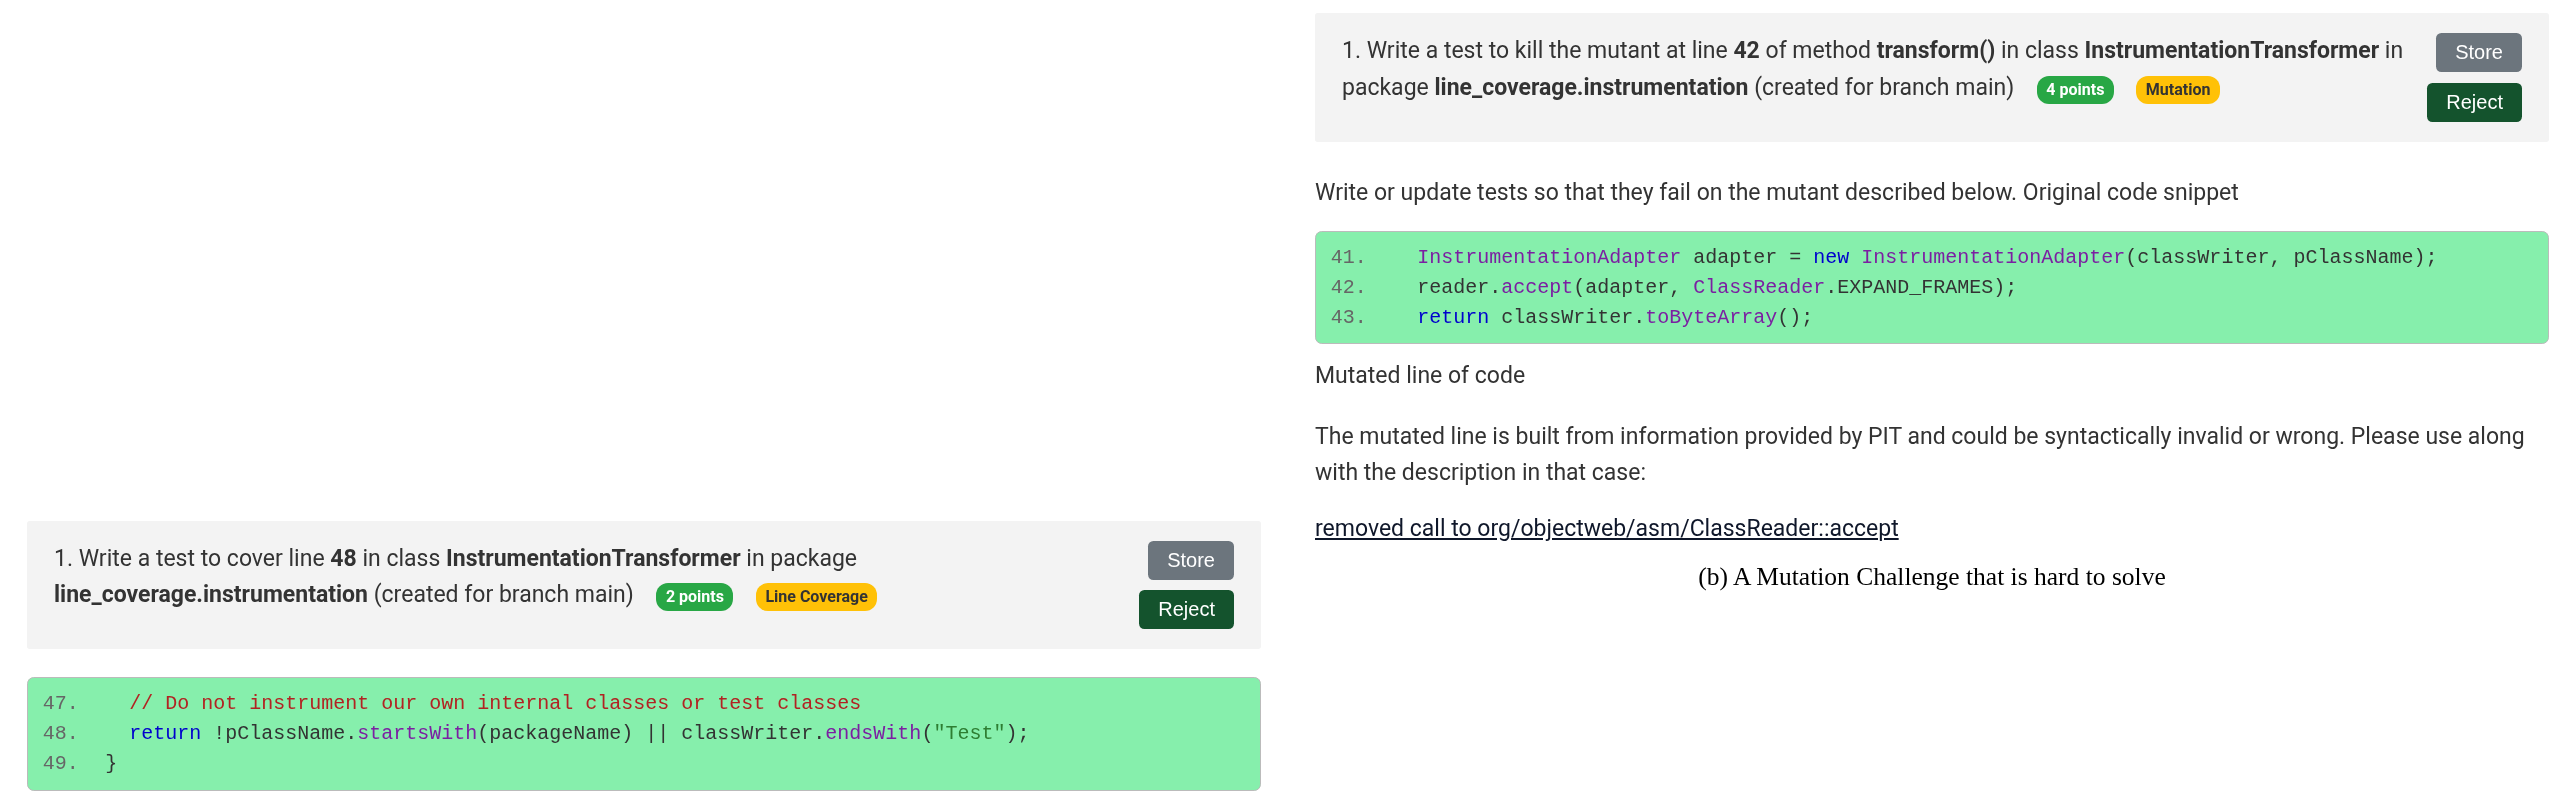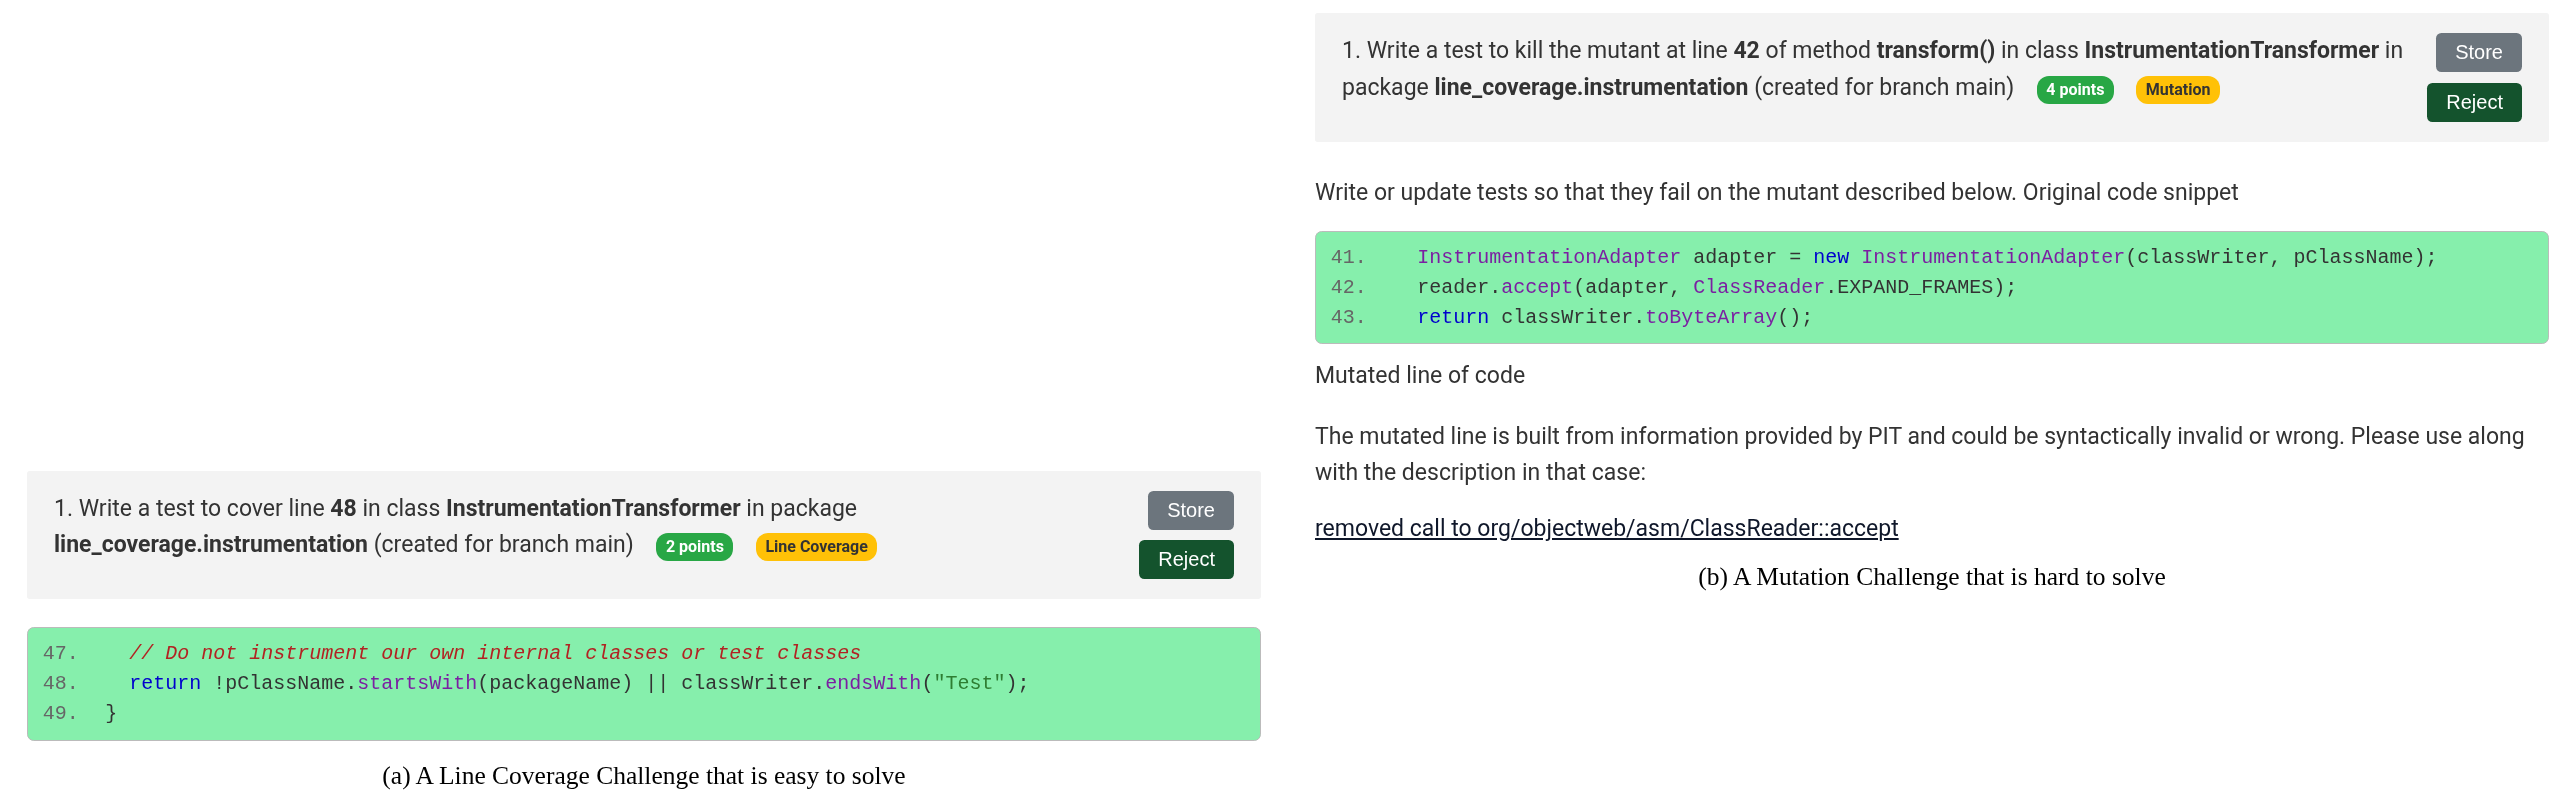--- a/index.html
+++ b/index.html
@@ -15,21 +15,21 @@
 .btn-reject { background: #14532d; color: #fff; }
 .badge { display: inline-block; padding: 1.3px 9.4px; border-radius: 12px; font-size: 16px; font-weight: bold; margin-left: 17px; }
 .badge-green { background: #28a745; color: #fff; }
 .badge-yellow { background: #ffc107; color: #333; }
 .sect-text { font-size: 23px; line-height: 1.6; margin: 13.4px 0 10.7px 0; color: #333; }
 .code-block { background: #86efac; border: 0.7px solid #bbb; border-radius: 6.7px; padding: 10.7px 14.8px; font-family: "Consolas", "Courier New", monospace; font-size: 20px; line-height: 1.5; white-space: pre; overflow: hidden; color: #333; margin-top: 8px; }
 .code-block .ln { color: #666; display: inline-block; width: 3.2ch; }
 .kw { color: #0000cd; }
 .type { color: #7b1fa2; }
 .str { color: #2e7d32; }
-.cmt { color: #b22222; font-style: italic; }
+.cmt { color: #b22222; }
 .ident { color: #7b1fa2; }
 .link { color: #0f172a; font-size: 23px; margin-top: 12px; }
 .caption { font-family: "Times New Roman", serif; font-size: 25.5px; font-weight: normal; text-align: center; margin-top: 20px; color: #000; }
 b { font-weight: 700; }
 </style>
 </head>
 <body>
 
 <div class="col col-a">
   <div class="box">
@@ -41,21 +41,20 @@
     <div class="box-actions">
       <button class="btn btn-store">Store</button>
       <button class="btn btn-reject">Reject</button>
     </div>
   </div>
 
   <div class="code-block"><span class="ln">47.</span>    <span class="cmt">// Do not instrument our own internal classes or test classes</span>
 <span class="ln">48.</span>    <span class="kw">return</span><span> !pClassName.</span><span class="ident">startsWith</span><span>(packageName) || classWriter.</span><span class="ident">endsWith</span><span>(</span><span class="str">"Test"</span><span>);</span>
 <span class="ln">49.</span>  <span>}</span></div>
 
-  <div class="caption">(a) A Line Coverage Challenge that is easy to solve</div>
 </div>
 
 <div class="col col-b">
   <div class="box">
     <div class="box-text">
       <span>1. Write a test to kill the mutant at line </span><b>42</b><span> of method </span><b>transform()</b><span> in class </span><b>InstrumentationTransformer</b><span> in package </span><b>line_coverage.instrumentation</b><span> (created for branch main)</span>
       <span class="badge badge-green">4 points</span>
       <span class="badge badge-yellow">Mutation</span>
     </div>
     <div class="box-actions">

